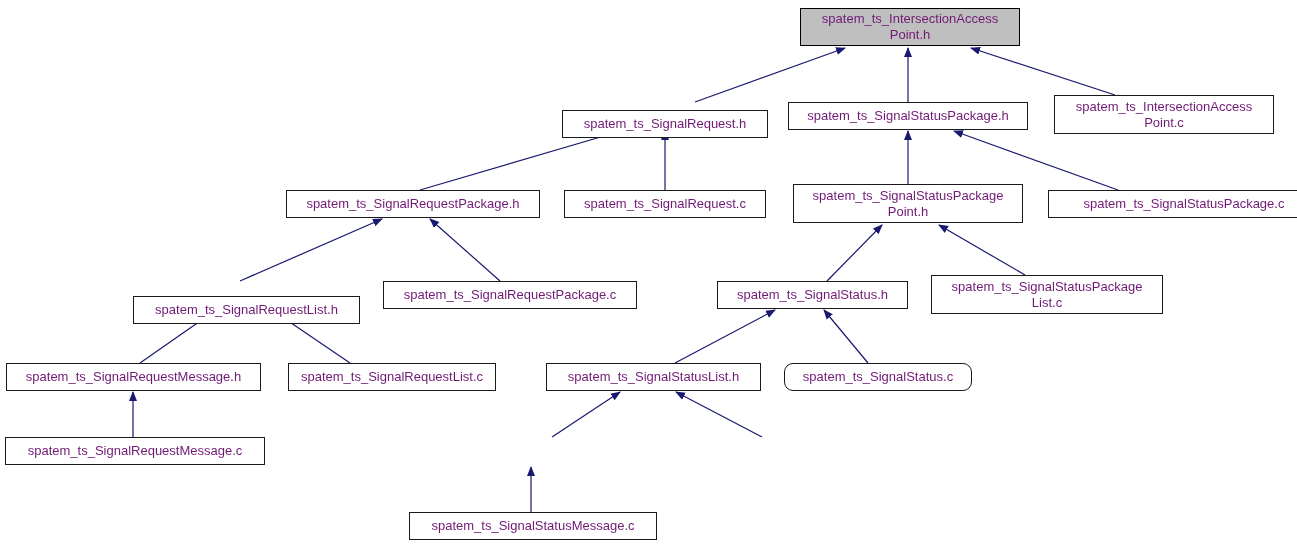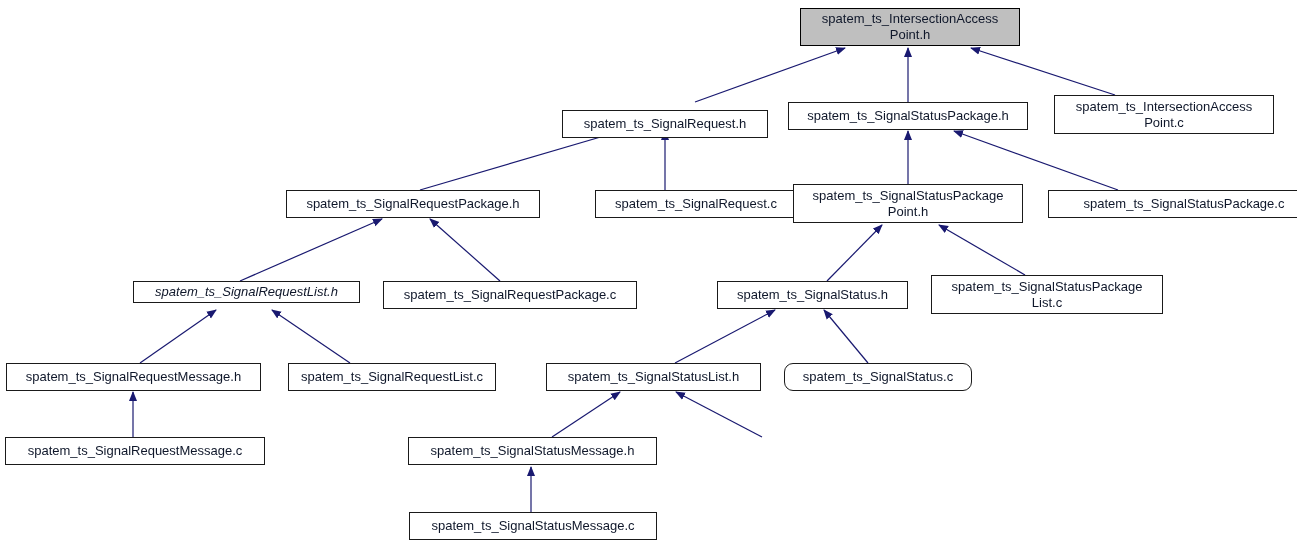--- a/index.html
+++ b/index.html
@@ -16,21 +16,21 @@
   .node {
     position: absolute;
     box-sizing: border-box;
     background: #ffffff;
     border: 1px solid #1a1a1a;
     display: flex;
     flex-direction: column;
     justify-content: center;
     font-size: 13px;
     line-height: 16px;
-    color: #0f172a;
+    color: #701a75;
     text-align: center;
     white-space: nowrap;
     cursor: pointer;
   }
   .node span { display: block; }
   .node span:empty { display: none; }
   .node.root {
     background: #bfbfbf;
     border: 1.5px solid #000000;
   }
@@ -85,36 +85,36 @@
   <div class="node" style="left:1054px; top:95px; width:220px; height:39px;">
     <span>spatem_ts_IntersectionAccess</span>
     <span>Point.c</span>
   </div>
 
   <div class="node" style="left:286px; top:190px; width:254px; height:28px;">
     <span>spatem_ts_SignalRequestPackage.h</span>
 
   </div>
 
-  <div class="node" style="left:564px; top:190px; width:202px; height:28px;margin-left:31px;">
+  <div class="node" style="left:564px; top:190px; width:202px; height:28px;">
     <span>spatem_ts_SignalRequest.c</span>
 
   </div>
 
   <div class="node" style="left:793px; top:184px; width:230px; height:39px;">
     <span>spatem_ts_SignalStatusPackage</span>
     <span>Point.h</span>
   </div>
 
   <div class="node" style="left:1048px; top:190px; width:272px; height:28px;">
     <span>spatem_ts_SignalStatusPackage.c</span>
 
   </div>
 
-  <div class="node" style="left:133px; top:281px; width:227px; height:22px;font-style:italic;">
+  <div class="node" style="left:133px; top:296px; width:227px; height:28px;">
     <span>spatem_ts_SignalRequestList.h</span>
 
   </div>
 
   <div class="node" style="left:383px; top:281px; width:254px; height:28px;">
     <span>spatem_ts_SignalRequestPackage.c</span>
 
   </div>
 
   <div class="node" style="left:717px; top:281px; width:191px; height:28px;">
@@ -145,24 +145,20 @@
   <div class="node" style="left:784px; top:363px; width:188px; height:28px;border-radius:9px;">
     <span>spatem_ts_SignalStatus.c</span>
 
   </div>
 
   <div class="node" style="left:5px; top:437px; width:260px; height:28px;">
     <span>spatem_ts_SignalRequestMessage.c</span>
 
   </div>
 
-  <div class="node" style="left:408px; top:437px; width:249px; height:28px;">
-    <span>spatem_ts_SignalStatusMessage.h</span>
-
-  </div>
 
 
   <div class="node" style="left:409px; top:512px; width:248px; height:28px;">
     <span>spatem_ts_SignalStatusMessage.c</span>
 
   </div>
 
 </div>
 
 </body></html>

